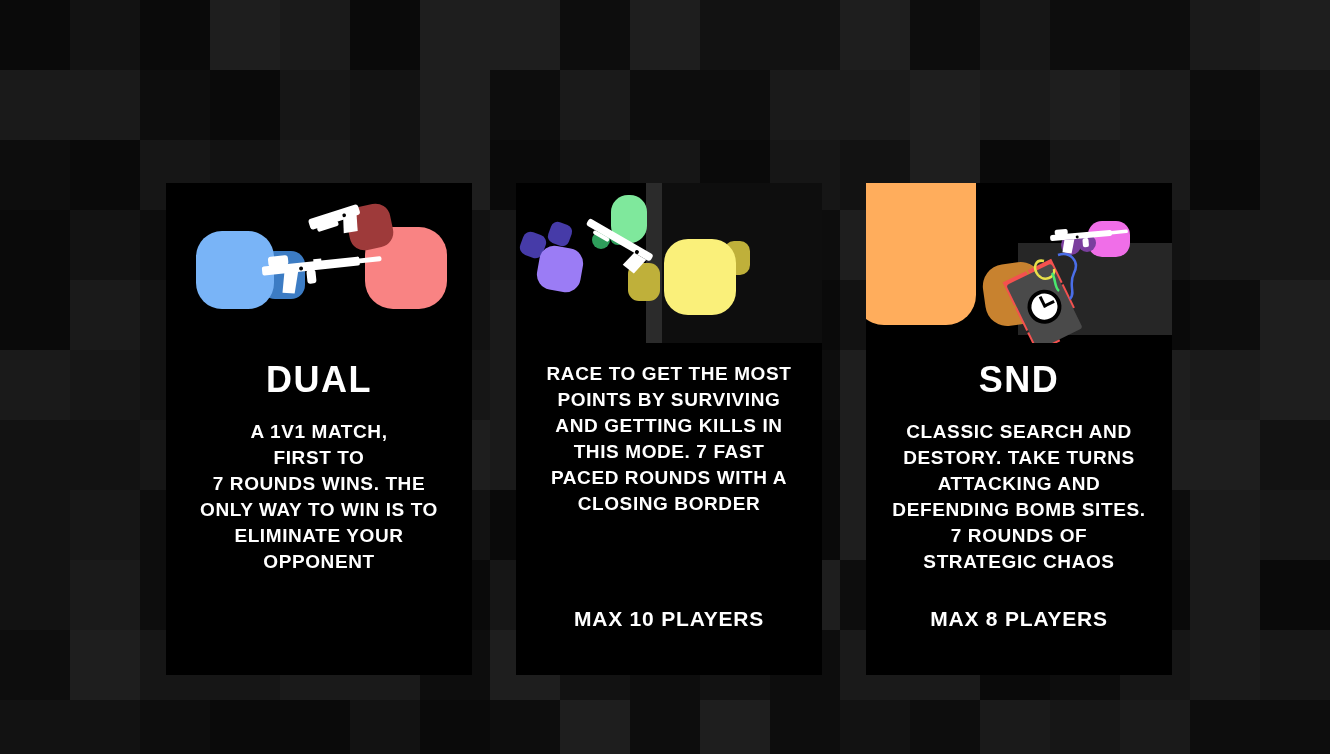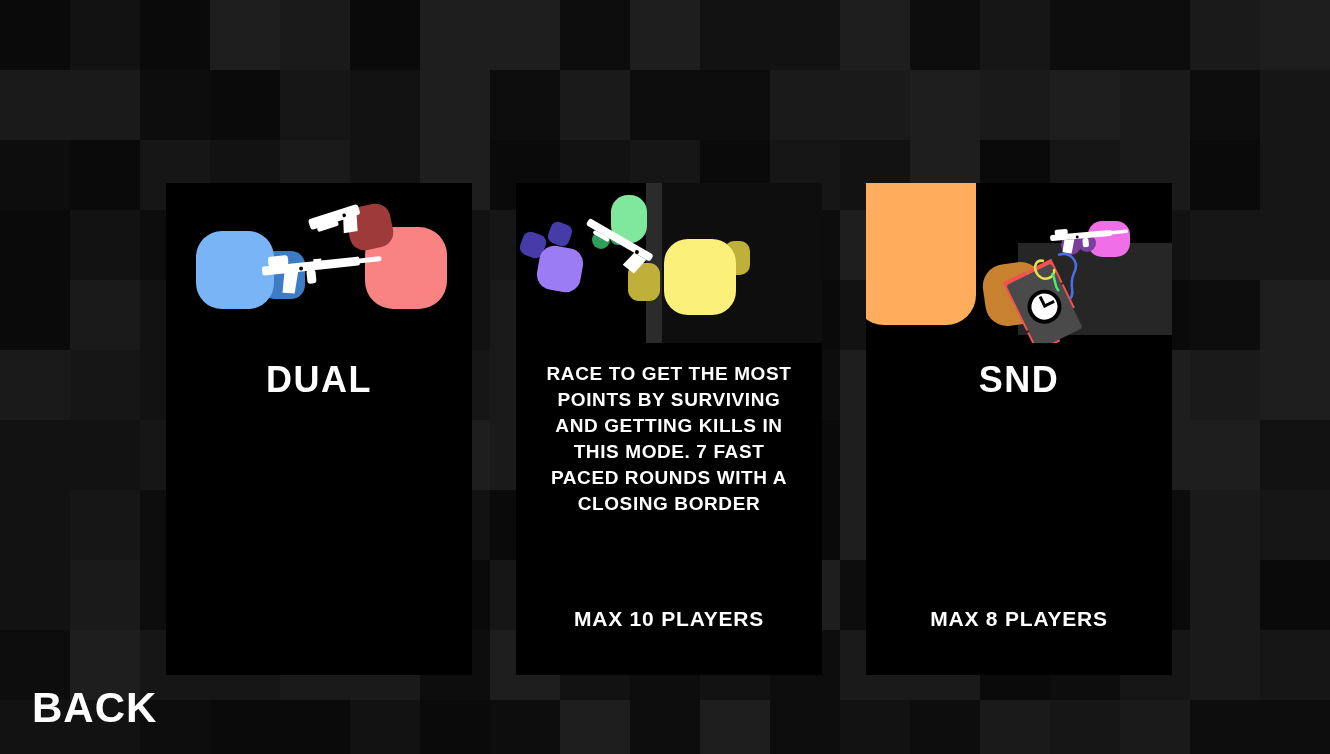--- a/index.html
+++ b/index.html
@@ -359,20 +359,26 @@
 
           <g transform="rotate(-18 176 32)">
             <rect x="142" y="26" width="52" height="11" rx="3" fill="#FFFFFF"></rect>
             <path d="M176 36 L190 36 L186 52 L172 50 Z" fill="#FFFFFF"></path>
             <rect x="148" y="36" width="22" height="5" rx="2" fill="#FFFFFF"></rect>
             <circle cx="178" cy="33" r="1.8" fill="#000000"></circle>
           </g>
         </svg>
       </div>
       <div class="card-title">DUAL</div>
+      <div class="card-desc">A 1V1 MATCH,
+FIRST TO
+7 ROUNDS WINS. THE
+ONLY WAY TO WIN IS TO
+ELIMINATE YOUR
+OPPONENT</div>
     </div>
 
     <div class="card">
       <div class="card-art">
         <svg width="306" height="160" viewBox="0 0 306 160">
           <rect x="0" y="0" width="306" height="160" fill="#000000"></rect>
 
           <rect x="130" y="0" width="16" height="160" fill="#2B2B2B"></rect>
           <rect x="146" y="0" width="160" height="160" fill="#0E0E0E"></rect>
 
@@ -447,20 +453,25 @@
           </g>
 
           <g fill="none" stroke-width="2.5">
             <path d="M178 78 C170 76 166 84 172 92 C178 99 190 95 188 86" stroke="#E8E04A"></path>
             <path d="M192 72 C204 68 214 78 208 90 C202 102 210 110 204 116" stroke="#4A6EE8"></path>
             <path d="M186 90 C190 96 188 104 193 108" stroke="#4AE86E"></path>
           </g>
         </svg>
       </div>
       <div class="card-title">SND</div>
+      <div class="card-desc">CLASSIC SEARCH AND
+DESTORY. TAKE TURNS
+ATTACKING AND
+DEFENDING BOMB SITES.
+7 ROUNDS OF
+STRATEGIC CHAOS</div>
       <div class="card-players">MAX 8 PLAYERS</div>
     </div>
 
   </div>
 
-  <div id="back-button">BACK</div>
 
 </div>
 
 </body></html>

